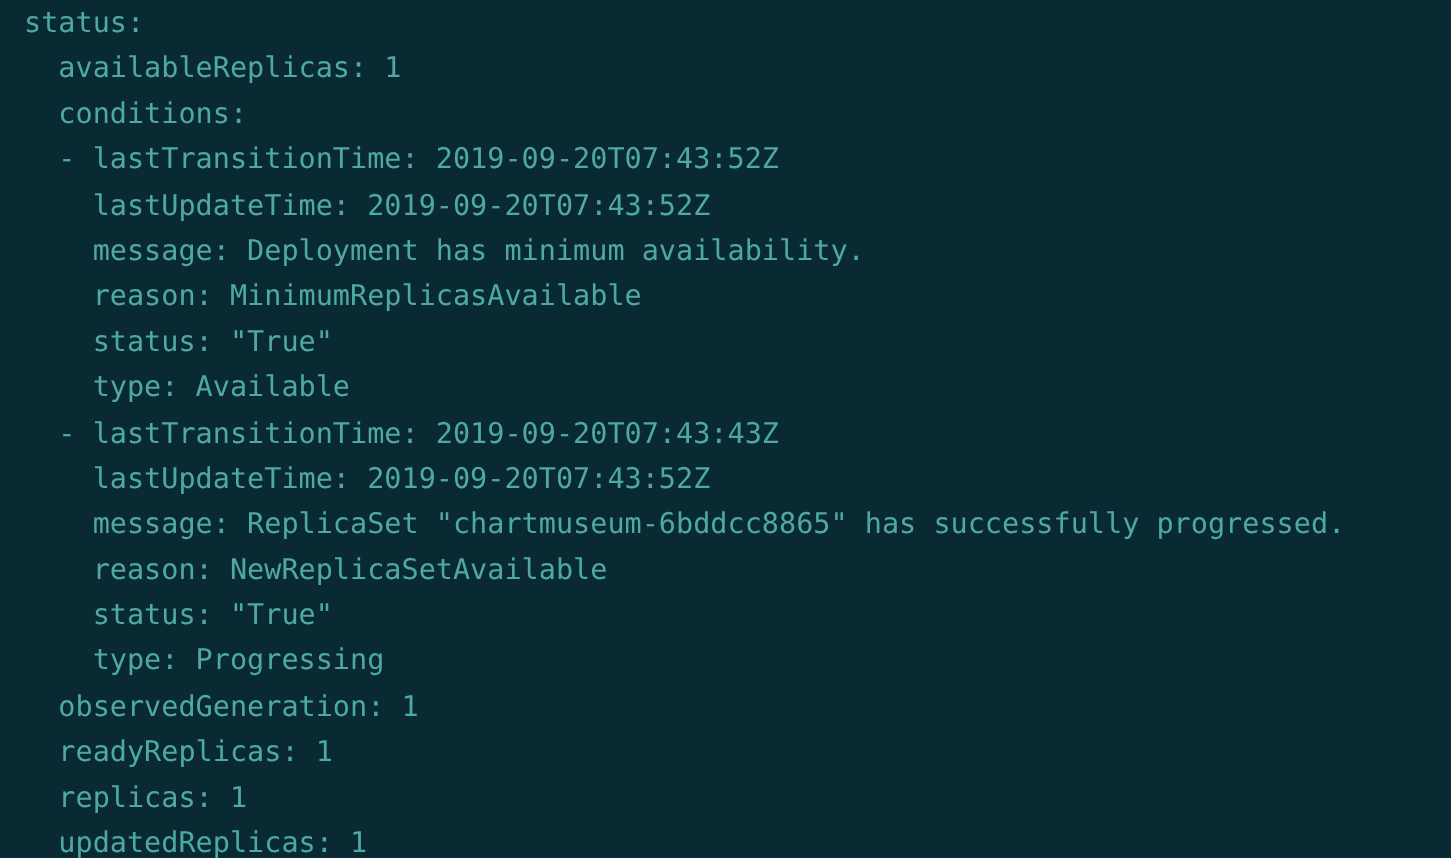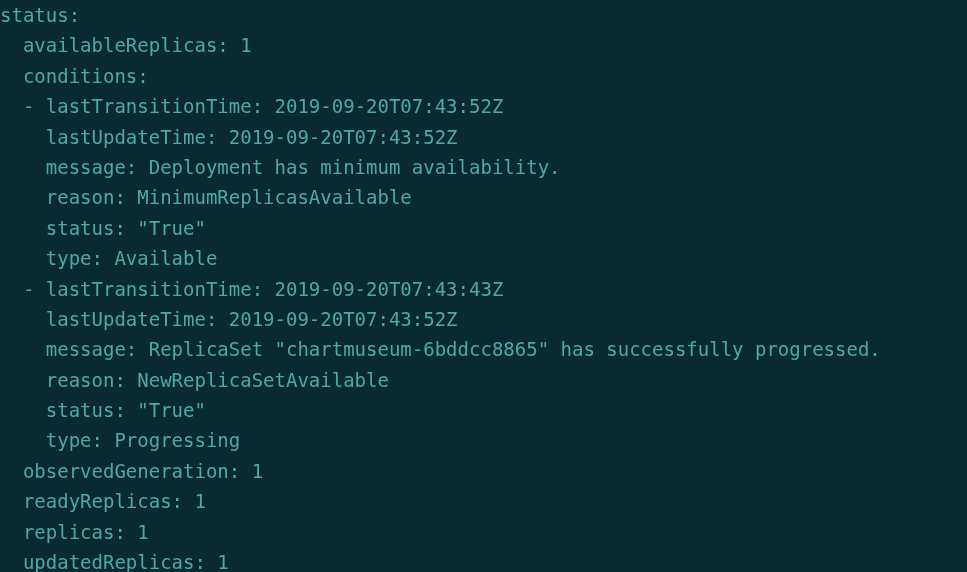--- a/index.html
+++ b/index.html
@@ -15,18 +15,19 @@
       height: 572px;
     }
     pre {
       margin: 0;
       padding: 0;
       font-family: inherit;
       white-space: pre;
     }
     .line {
       display: block;
+      padding-left: 16px;
     }
   </style>
 </head>
 <body>
 
 <pre><span class="line">status:</span><span class="line">  availableReplicas: 1</span><span class="line">  conditions:</span><span class="line">  - lastTransitionTime: 2019-09-20T07:43:52Z</span><span class="line">    lastUpdateTime: 2019-09-20T07:43:52Z</span><span class="line">    message: Deployment has minimum availability.</span><span class="line">    reason: MinimumReplicasAvailable</span><span class="line">    status: "True"</span><span class="line">    type: Available</span><span class="line">  - lastTransitionTime: 2019-09-20T07:43:43Z</span><span class="line">    lastUpdateTime: 2019-09-20T07:43:52Z</span><span class="line">    message: ReplicaSet "chartmuseum-6bddcc8865" has successfully progressed.</span><span class="line">    reason: NewReplicaSetAvailable</span><span class="line">    status: "True"</span><span class="line">    type: Progressing</span><span class="line">  observedGeneration: 1</span><span class="line">  readyReplicas: 1</span><span class="line">  replicas: 1</span><span class="line">  updatedReplicas: 1</span></pre>
 
 </body></html>

